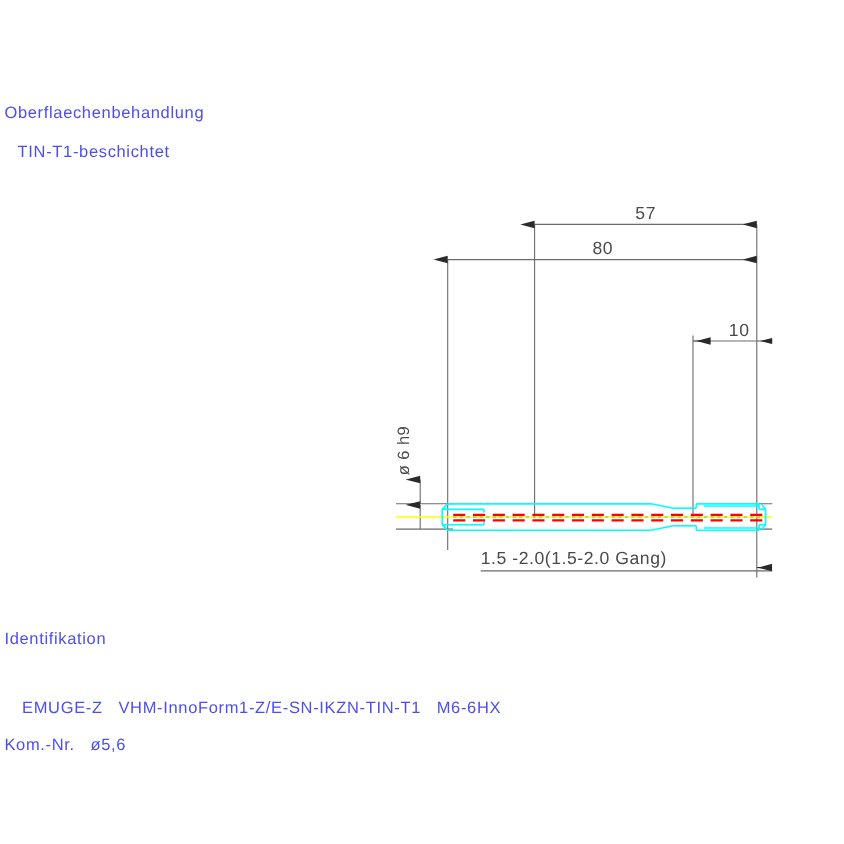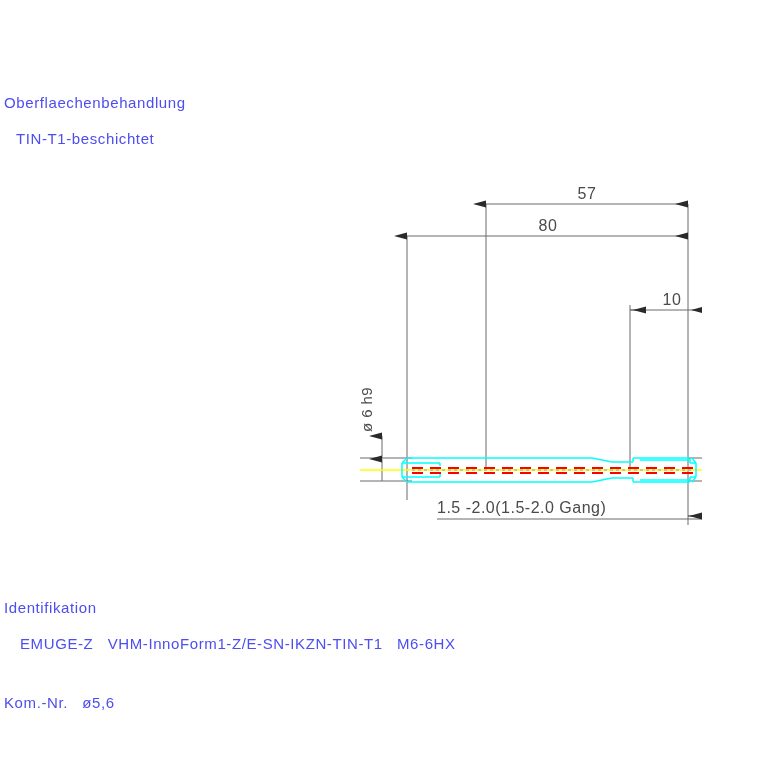--- a/index.html
+++ b/index.html
@@ -46,25 +46,25 @@
 </style>
 </head>
 <body>
 
 <div id="sheet">
 
   <div class="cad-text" style="left:4px; top:94px;">Oberflaechenbehandlung</div>
 
   <div class="cad-text" style="left:4px; top:130px;margin-left:12px;">TIN-T1-beschichtet</div>
 
-  <div class="cad-text" style="left:4px; top:599px;">Identifikation</div>
+  <div class="cad-text" style="left:4px; top:572px;">Identifikation</div>
 
   <div class="cad-text" style="left:20px; top:635px;">EMUGE-Z   VHM-InnoForm1-Z/E-SN-IKZN-TIN-T1   M6-6HX</div>
 
-  <div class="cad-text" style="left:4px; top:694px;">Kom.-Nr.   ø5,6</div>
+  <div class="cad-text" style="left:4px; top:669px;">Kom.-Nr.   ø5,6</div>
 
   <svg id="svg-layer" viewBox="0 0 767 767">
     <defs>
       <marker id="arrR" markerWidth="14" markerHeight="8" refX="13" refY="4" orient="auto" markerUnits="userSpaceOnUse">
         <path d="M0,4 L13,0.6 L13,7.4 Z" fill="#2a2a2a"></path>
       </marker>
       <marker id="arrL" markerWidth="14" markerHeight="8" refX="13" refY="4" orient="auto" markerUnits="userSpaceOnUse">
         <path d="M0,4 L13,0.6 L13,7.4 Z" fill="#2a2a2a"></path>
       </marker>
       <marker id="arrU" markerWidth="8" markerHeight="14" refX="4" refY="13" orient="auto" markerUnits="userSpaceOnUse">

